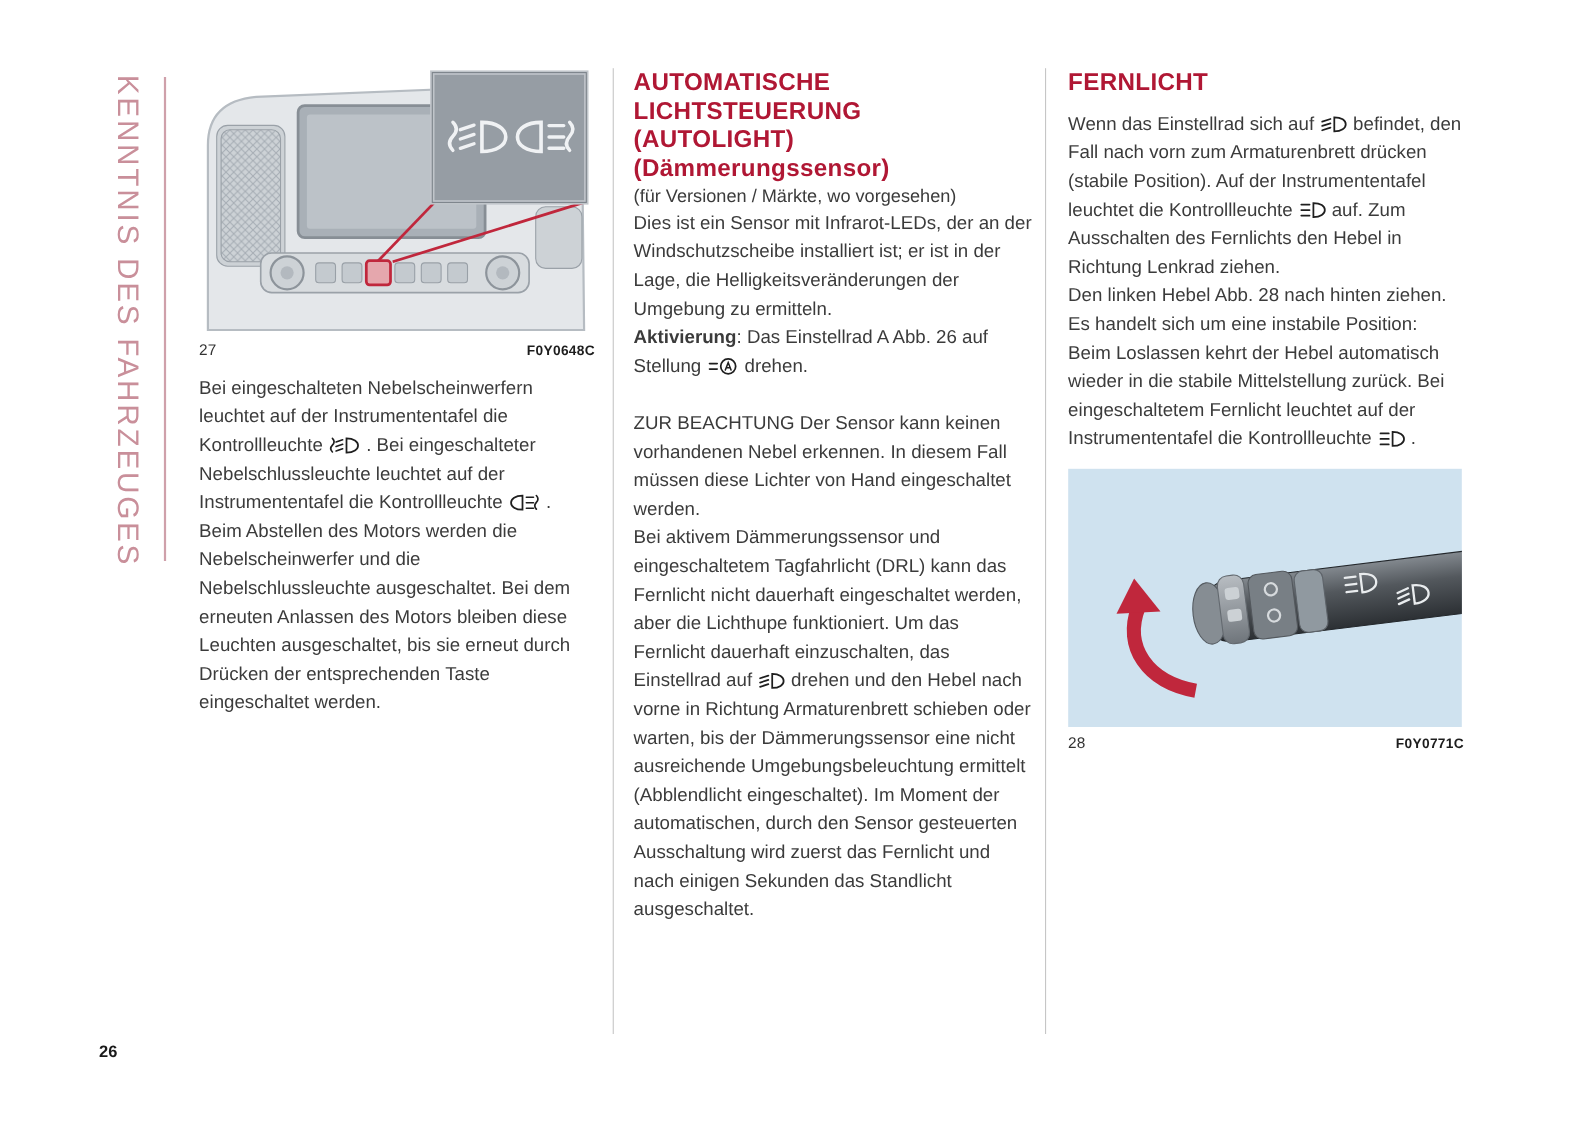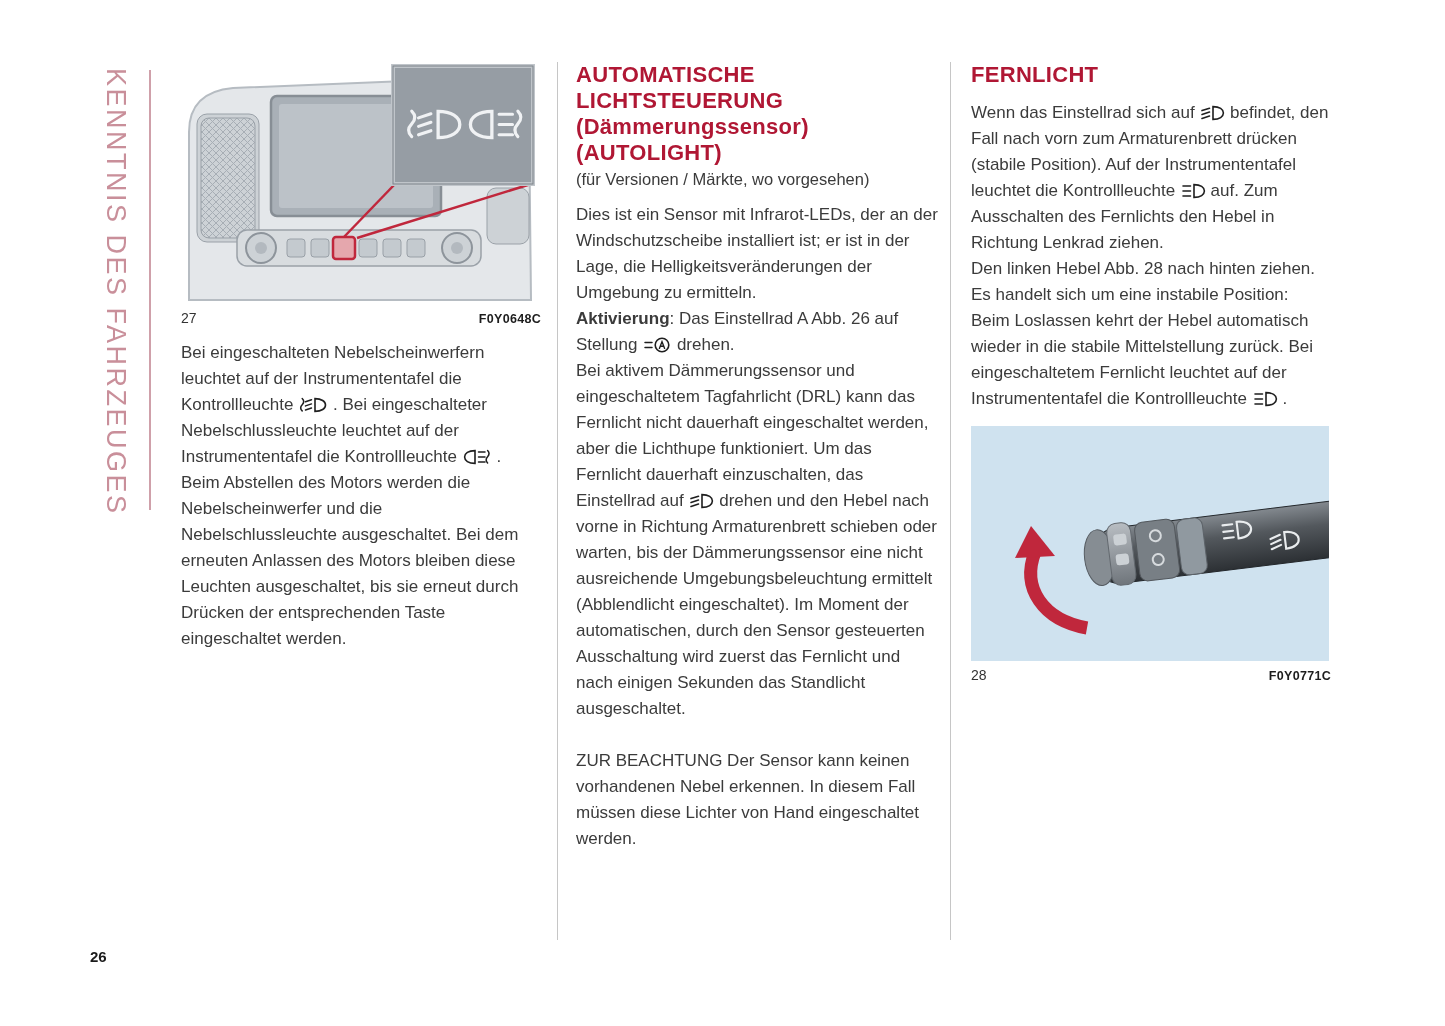--- a/index.html
+++ b/index.html
@@ -28,21 +28,21 @@
   .col1{left:181px;width:360px;}
   .col2{left:576px;width:362px;}
   .col3{left:971px;width:360px;}
   
   .body{font-size:17px;line-height:26px;color:#3b3b3b;margin:0;text-align:left;}
   .mt{margin-top:26px;}
   .h-red{color:#b01734;font-weight:bold;font-size:22px;line-height:26px;
          letter-spacing:0.3px;margin:0 0 12px 0;}
   .h-red .hl{display:block;}
   .h-tight{margin-bottom:2px;}
-  .subnote{font-size:16.5px;line-height:22px;color:#3b3b3b;margin:0 0 12px 0;}
+  .subnote{font-size:16.5px;line-height:22px;color:#3b3b3b;margin:0 0 0 0;}
   .mt-h{margin-top:14px;}
   
   .fig{margin:0 0 14px 0;}
   .figframe{width:356px;}
   .figframe svg{display:block;width:356px;height:auto;}
   .fig28frame svg{width:358px;}
   .caption-row{display:flex;justify-content:space-between;align-items:baseline;
                margin-top:6px;width:100%;}
   .fig-num{font-size:14px;color:#333;}
   .fig-code{font-size:12.5px;font-weight:bold;color:#1d1d1d;letter-spacing:0.3px;}
@@ -146,43 +146,43 @@
           </svg></span>
       <span>.</span>
     </p>
     <p class="body">Beim Abstellen des Motors werden die Nebelscheinwerfer und die Nebelschlussleuchte ausgeschaltet. Bei dem erneuten Anlassen des Motors bleiben diese Leuchten ausgeschaltet, bis sie erneut durch Drücken der entsprechenden Taste eingeschaltet werden.</p>
   </div>
 
   <div class="col col2">
     <h2 class="h-red h-tight">
       <span class="hl">AUTOMATISCHE</span>
       <span class="hl">LICHTSTEUERUNG</span>
+      <span class="hl">(AUTOLIGHT)</span>
       <span class="hl">(Dämmerungssensor)</span>
-      <span class="hl">(AUTOLIGHT)</span>
     </h2>
     <p class="subnote">(für Versionen / Märkte, wo vorgesehen)</p>
 
     <p class="body">Dies ist ein Sensor mit Infrarot-LEDs, der an der Windschutzscheibe installiert ist; er ist in der Lage, die Helligkeitsveränderungen der Umgebung zu ermitteln.</p>
 
     <p class="body"><b>Aktivierung</b><span>: Das Einstellrad A Abb. 26 auf Stellung</span>
       <span class="ic"><svg viewBox="0 0 30 16">
             <use href="#sym-auto"></use>
           </svg></span>
       <span>drehen.</span>
     </p>
 
+    <p class="body mt">ZUR BEACHTUNG Der Sensor kann keinen vorhandenen Nebel erkennen. In diesem Fall müssen diese Lichter von Hand eingeschaltet werden.</p>
+
     <p class="body">
       <span>Bei aktivem Dämmerungssensor und eingeschaltetem Tagfahrlicht (DRL) kann das Fernlicht nicht dauerhaft eingeschaltet werden, aber die Lichthupe funktioniert. Um das Fernlicht dauerhaft einzuschalten, das Einstellrad auf</span>
       <span class="ic"><svg viewBox="0 0 26 16">
             <use href="#sym-lowbeam"></use>
           </svg></span>
       <span>drehen und den Hebel nach vorne in Richtung Armaturenbrett schieben oder warten, bis der Dämmerungssensor eine nicht ausreichende Umgebungsbeleuchtung ermittelt (Abblendlicht eingeschaltet). Im Moment der automatischen, durch den Sensor gesteuerten Ausschaltung wird zuerst das Fernlicht und nach einigen Sekunden das Standlicht ausgeschaltet.</span>
     </p>
-
-    <p class="body mt">ZUR BEACHTUNG Der Sensor kann keinen vorhandenen Nebel erkennen. In diesem Fall müssen diese Lichter von Hand eingeschaltet werden.</p>
   </div>
 
   <div class="col col3">
     <h2 class="h-red">FERNLICHT</h2>
 
     <p class="body">
       <span>Wenn das Einstellrad sich auf</span>
       <span class="ic"><svg viewBox="0 0 26 16">
             <use href="#sym-lowbeam"></use>
           </svg></span>

